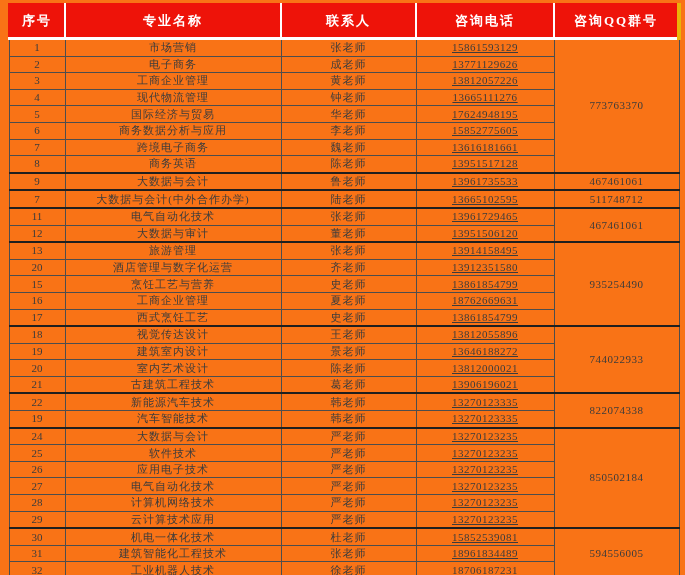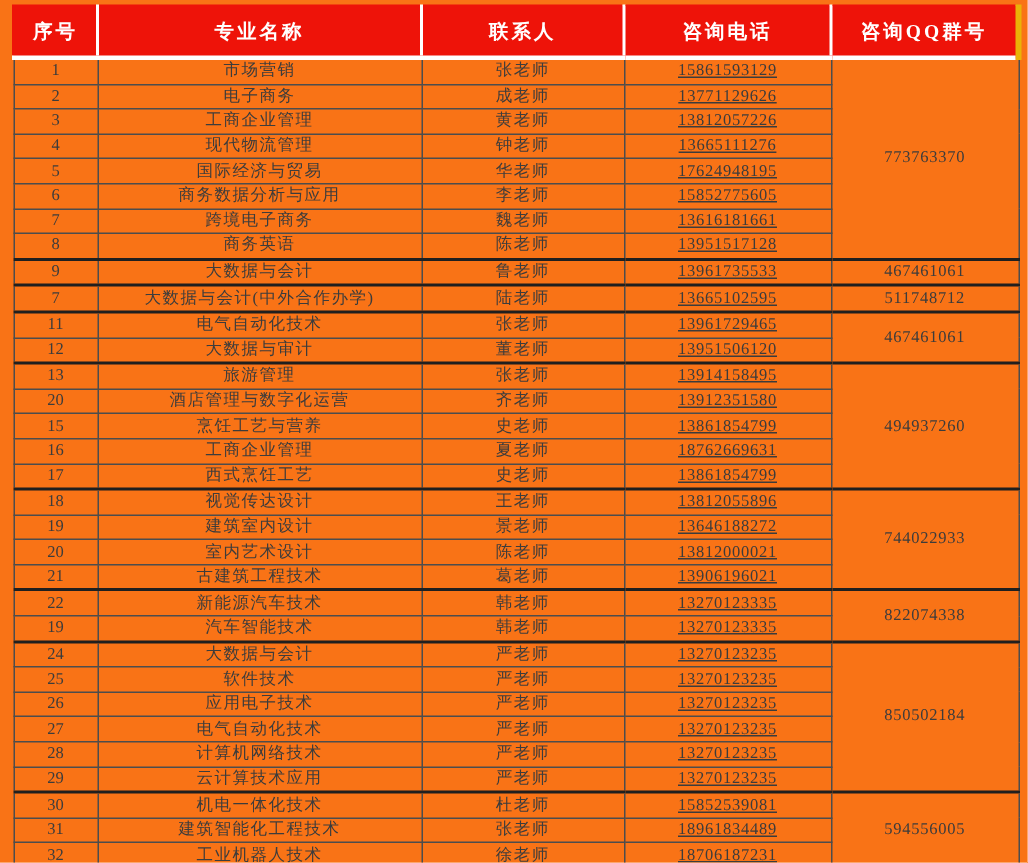--- a/index.html
+++ b/index.html
@@ -159,21 +159,21 @@
           <td class="col-no">12</td>
           <td class="col-major">大数据与审计</td>
           <td class="col-contact">董老师</td>
           <td class="col-phone">13951506120</td>
         </tr>
         <tr class="group-start">
           <td class="col-no">13</td>
           <td class="col-major">旅游管理</td>
           <td class="col-contact">张老师</td>
           <td class="col-phone">13914158495</td>
-          <td class="col-qq" rowspan="5">494937260</td>
+          <td class="col-qq" rowspan="5">935254490</td>
         </tr>
         <tr>
           <td class="col-no">20</td>
           <td class="col-major">酒店管理与数字化运营</td>
           <td class="col-contact">齐老师</td>
           <td class="col-phone">13912351580</td>
         </tr>
         <tr>
           <td class="col-no">15</td>
           <td class="col-major">烹饪工艺与营养</td>

